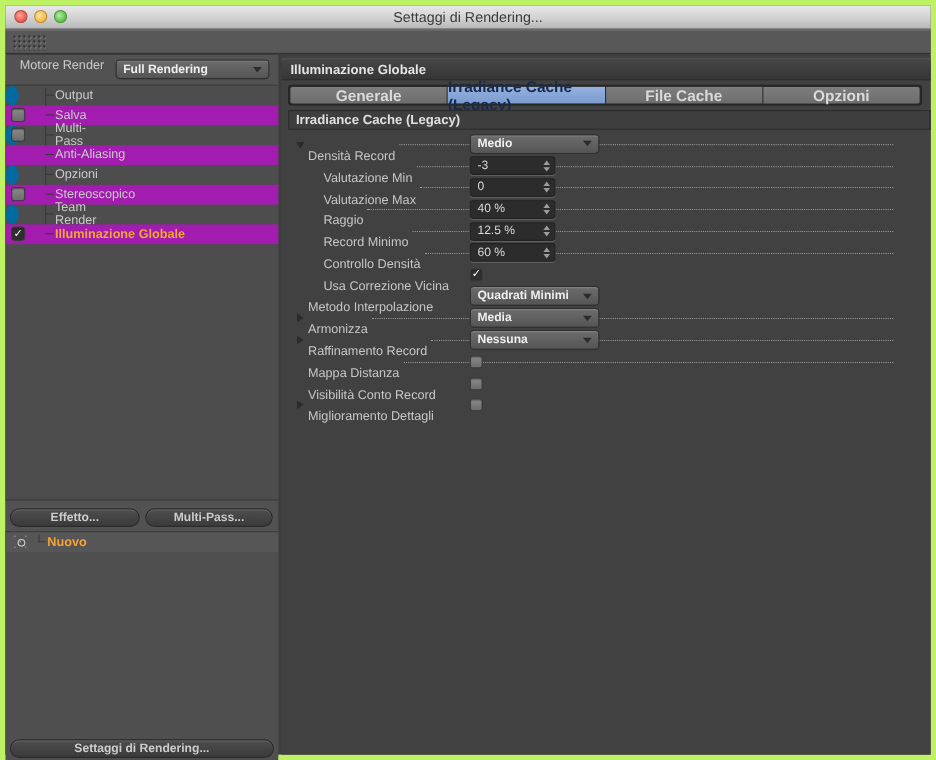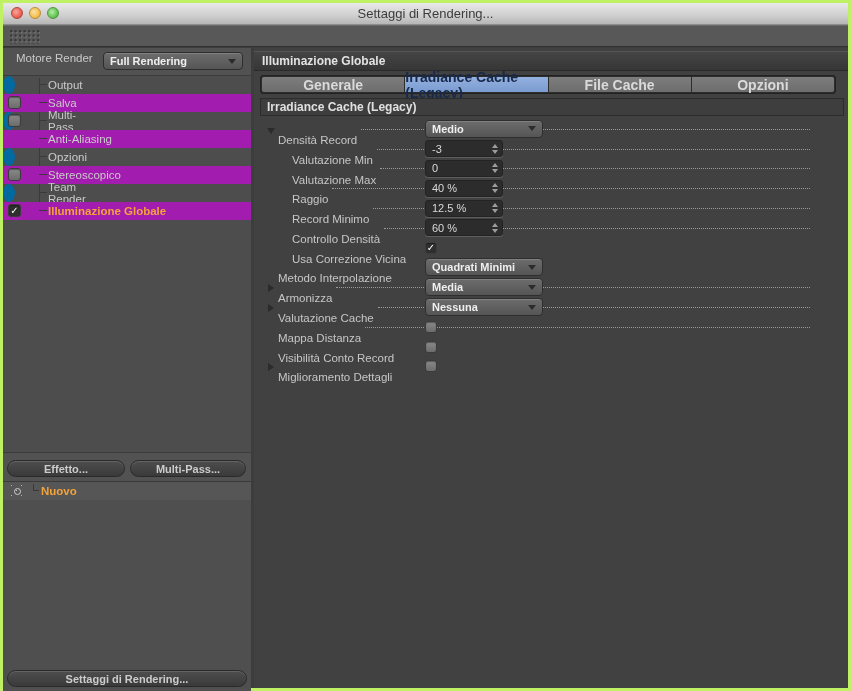--- a/index.html
+++ b/index.html
@@ -1,19 +1,19 @@
 <!DOCTYPE html>
 <html><head>
 <meta charset="utf-8">
 <style>
   * { margin:0; padding:0; box-sizing:border-box; }
   html,body { width:851px; height:691px; overflow:hidden; }
   body { font-family:"Liberation Sans","DejaVu Sans",sans-serif; background:#3d3d3d; position:relative;
          -webkit-font-smoothing:antialiased; }
-  .window { position:absolute; inset:0; border:3px solid #bef264; background:#3d3d3d; }
+  .window { position:absolute; inset:0; border:5px solid #bef264; background:#3d3d3d; }
 
   
   .titlebar { position:absolute; left:0; top:0; width:100%; height:22px;
     background:linear-gradient(#e9e9e9,#cfcfcf 60%,#b6b6b6); border-bottom:1px solid #8c8c8c;
     display:flex; align-items:center; justify-content:center; }
   .title { font-size:13px; color:#3c3c3c; }
   .lights { position:absolute; left:8px; top:4px; display:flex; gap:6px; }
   .light { width:12px; height:12px; border-radius:50%; }
   .light.red    { background:radial-gradient(circle at 4px 4px,#f8a79d,#ee6054 60%,#c33a2e); border:1px solid #b0483e;}
   .light.yellow { background:radial-gradient(circle at 4px 4px,#fce3a5,#f5bf4f 60%,#d49a2c); border:1px solid #ba8f36;}
@@ -312,21 +312,21 @@
           <span class="leader"></span>
           <div class="fctrl">
             <div class="combo ctrl-combo">
               <span>Media</span>
               <span class="arrow"></span>
             </div>
           </div>
         </div>
         <div class="frow ind0">
           <span class="fmarker collapsed"></span>
-          <span class="flabel">Valutazione Cache</span>
+          <span class="flabel">Raffinamento Record</span>
           <span class="leader"></span>
           <div class="fctrl">
             <div class="combo ctrl-combo">
               <span>Nessuna</span>
               <span class="arrow"></span>
             </div>
           </div>
         </div>
         <div class="frow ind0">
           <span class="flabel">Mappa Distanza</span>

